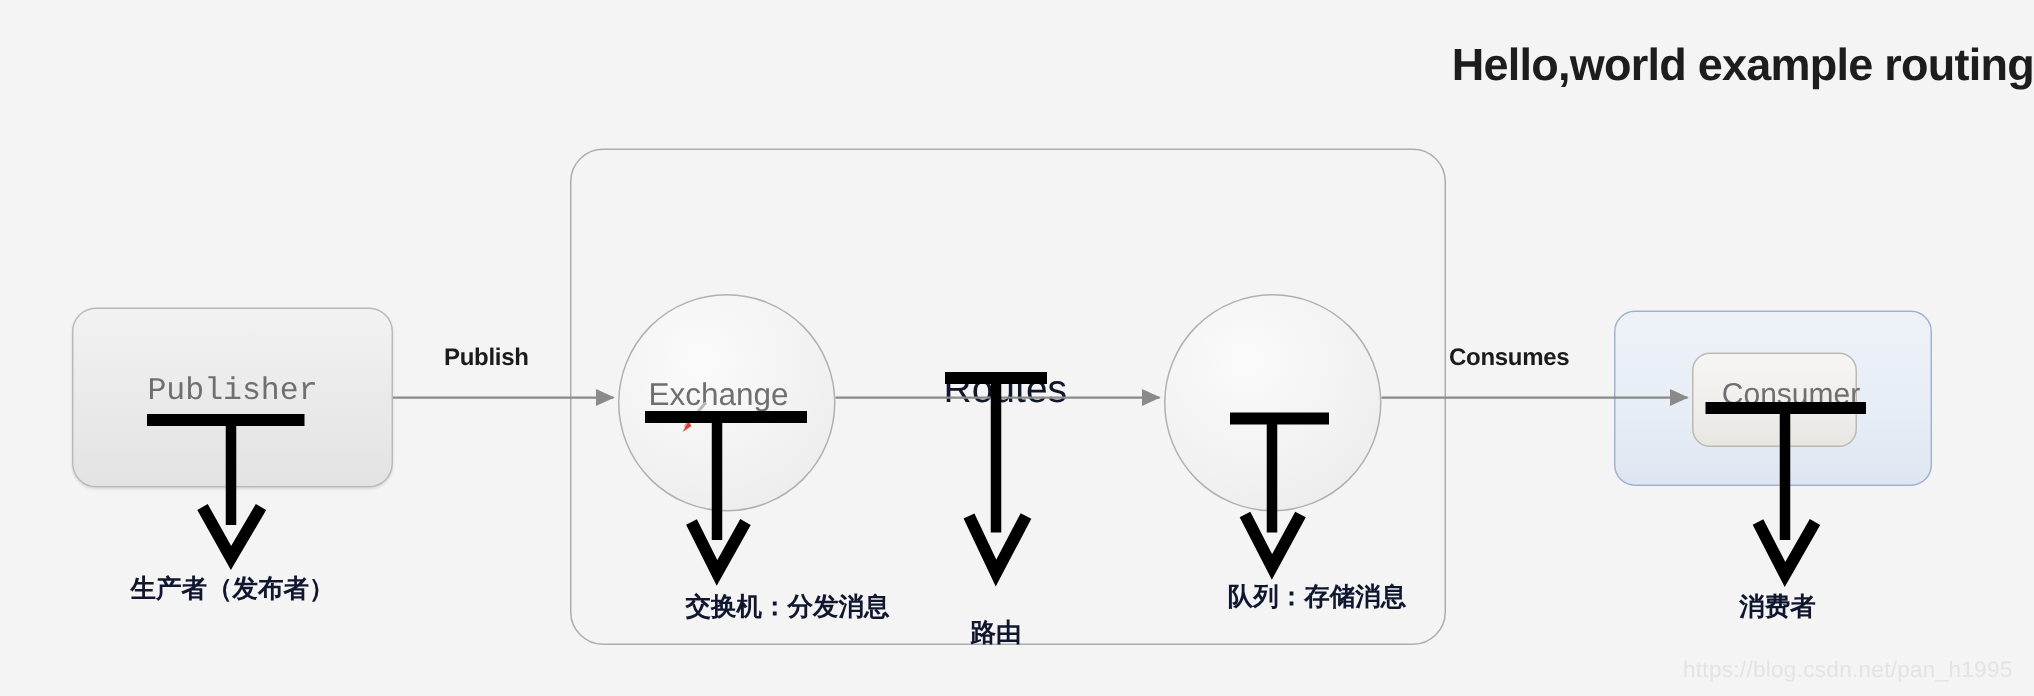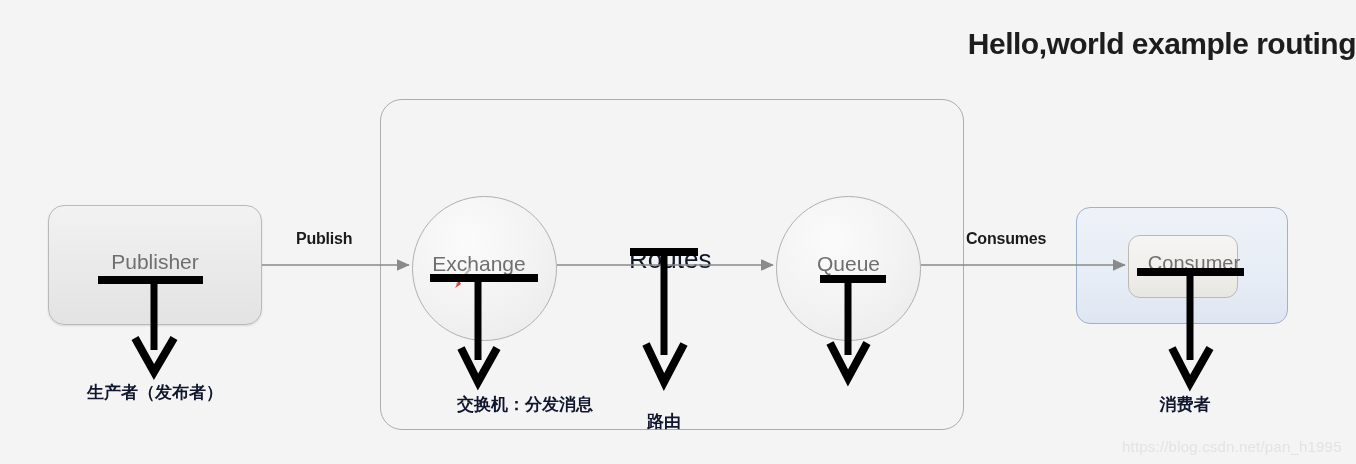--- a/index.html
+++ b/index.html
@@ -59,20 +59,21 @@
   }
   #publisher-label {
     position: absolute;
     left: 48px;
     top: 250px;
     width: 214px;
     text-align: center;
     font-size: 21px;
     color: #6f6f70;
     white-space: nowrap;
+    font-family: Liberation Mono, monospace;
   }
 
   
   #exchange-circle {
     position: absolute;
     left: 412px;
     top: 196px;
     width: 145px;
     height: 145px;
     border: 1.3px solid #b0b0b0;
@@ -227,21 +228,20 @@
   <div id="publisher-label">Publisher</div>
 
   <div id="exchange-circle"></div>
   <div id="exchange-label">Exchange</div>
   <svg id="exchange-red-mark" viewBox="0 0 22 22">
     <path d="M18 1 L5 16" stroke="#b9b9b9" stroke-width="2" fill="none" stroke-linecap="round"></path>
     <path d="M7 13 L3 20 L9 16 Z" fill="#e8392c"></path>
   </svg>
 
   <div id="queue-circle"></div>
-  <div id="queue-label">Queue</div>
 
   <div id="consumer-outer-box"></div>
   <div id="consumer-inner-box"></div>
   <div id="consumer-label">Consumer</div>
 
   <div class="edge-label" id="publish-label">Publish</div>
   <div id="routes-label">Routes</div>
   <div class="edge-label" id="consumes-label">Consumes</div>
 
   <svg id="annotations" viewBox="0 0 1356 464">
@@ -284,17 +284,18 @@
     <g>
       <path d="M1137,272 L1244,272" stroke="#000" stroke-width="8" stroke-linecap="butt"></path>
       <path d="M1190,272 L1190,360" stroke="#000" stroke-width="7"></path>
       <path d="M1172,348 L1190,383 L1210,348" stroke="#000" stroke-width="8" fill="none" stroke-linejoin="miter"></path>
     </g>
   </svg>
 
   <div class="cn-note" id="note-publisher">生产者（发布者）</div>
   <div class="cn-note" id="note-exchange">交换机：分发消息</div>
   <div class="cn-note" id="note-routes">路由</div>
+  <div class="cn-note" id="note-queue">队列：存储消息</div>
   <div class="cn-note" id="note-consumer">消费者</div>
 
   <div id="watermark">https://blog.csdn.net/pan_h1995</div>
 
 </div>
 
 </body></html>

